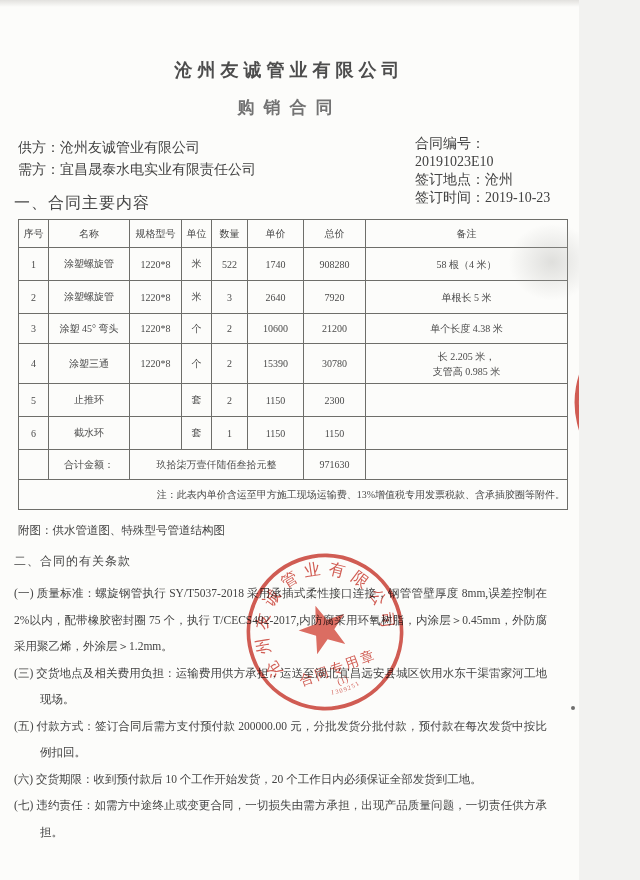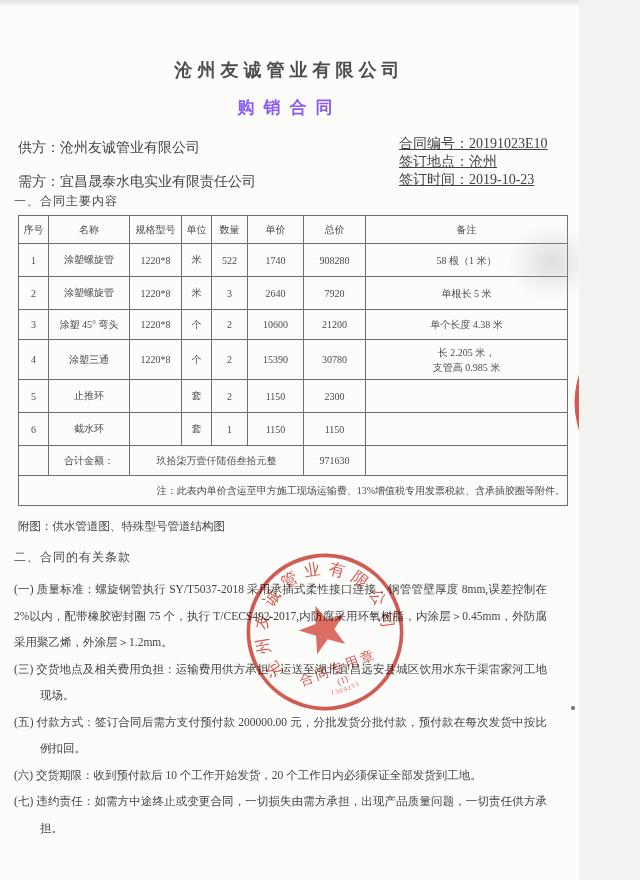--- a/index.html
+++ b/index.html
@@ -17,29 +17,29 @@
   }
   .scan-top{position:absolute;top:0;left:0;width:100%;height:7px;
     background:linear-gradient(#e2e1de,rgba(252,252,250,0));}
   .scan-smudge{position:absolute;right:-18px;top:222px;width:90px;height:80px;
     background:radial-gradient(ellipse at center,rgba(175,175,172,.38),rgba(175,175,172,0) 68%);}
   .scan-dot{position:absolute;left:571px;top:706px;width:4px;height:4px;border-radius:50%;background:#4a4a4a;opacity:.8;}
 
   h1.company{margin:58px 0 0 0;text-align:center;font-size:18px;font-weight:600;
     letter-spacing:5px;color:#4d4d4d;}
   h2.doctitle{margin:14px 0 0 0;text-align:center;font-size:17px;font-weight:600;
-    letter-spacing:9px;color:#8b5cf6;}
+    letter-spacing:9px;color:#737373;}
 
   .info{position:relative;margin:16px 18px 0 18px;font-size:14px;height:52px;}
   .info p{margin:0;}
   .info-left{position:absolute;left:0;top:4px;}
-  .info-left p.buyer{margin-top:16px;text-align:right;}
-  .info-right{position:absolute;left:381px;top:0;line-height:18px;text-decoration:underline;}
-
-  .sec-heading{margin:6px 0 0 14px;font-size:12px;color:#454545;letter-spacing:1px;}
+  .info-left p.buyer{margin-top:4px;text-align:right;}
+  .info-right{position:absolute;left:397px;top:0;line-height:18px;}
+
+  .sec-heading{margin:6px 0 0 14px;font-size:16px;color:#454545;letter-spacing:1px;}
 
   table.items{
     border-collapse:collapse;margin:5px 0 0 18px;table-layout:fixed;width:549px;
     font-size:10px;color:#4a4a4a;
   }
   table.items td,table.items th{
     border:1px solid #6e6e6a;text-align:center;vertical-align:middle;
     padding:0 2px;font-weight:normal;overflow:hidden;
   }
   tr.hrow{height:28px;}
@@ -122,21 +122,21 @@
       <th>备注</th>
     </tr>
     <tr class="r0">
       <td>1</td>
       <td>涂塑螺旋管</td>
       <td>1220*8</td>
       <td>米</td>
       <td>522</td>
       <td>1740</td>
       <td>908280</td>
-      <td class="remark">58 根（1 米）</td>
+      <td class="remark">58 根（4 米）</td>
     </tr>
     <tr class="r1">
       <td>2</td>
       <td>涂塑螺旋管</td>
       <td>1220*8</td>
       <td>米</td>
       <td>3</td>
       <td>2640</td>
       <td>7920</td>
       <td class="remark">单根长 5 米</td>

